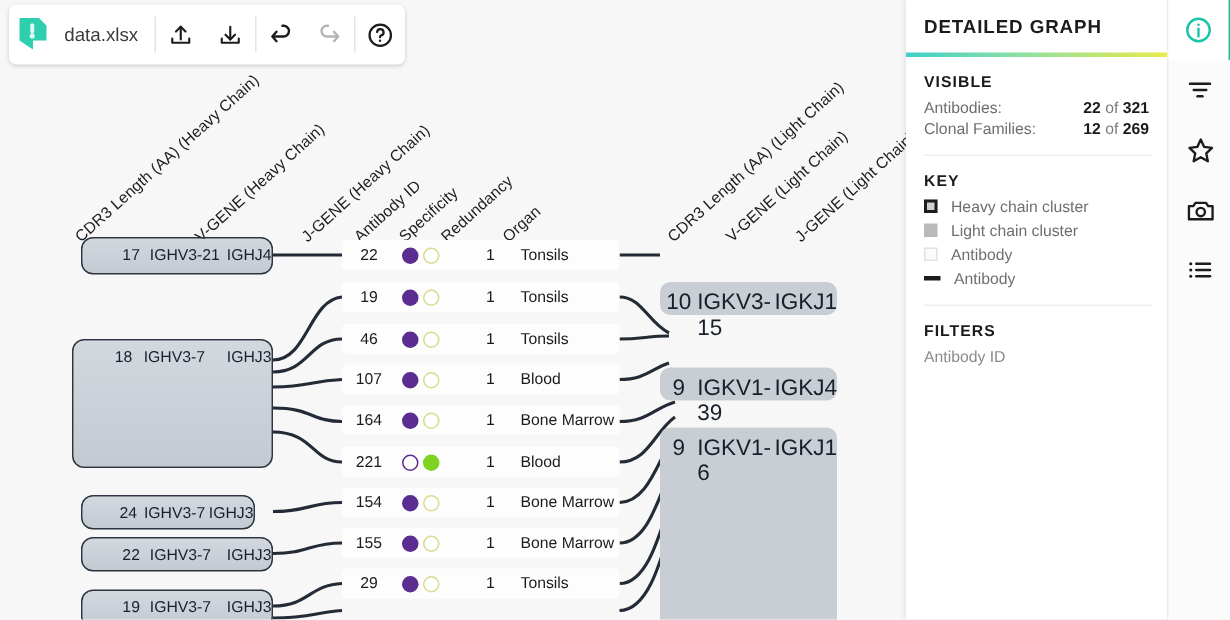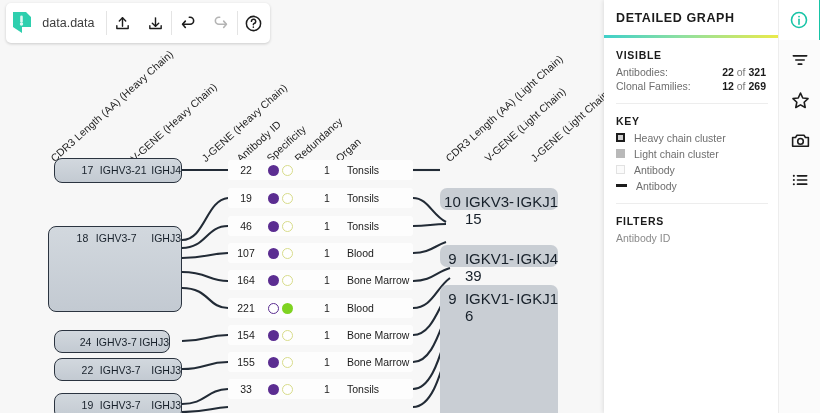--- a/index.html
+++ b/index.html
@@ -238,39 +238,39 @@
   <div class="abrow" style="top:352px;">
     <span class="aid">155</span>
     <span class="spec">
       <span class="dot" style="background:#5b2d91;"></span>
       <span class="dot" style="background:#fff;border:1.5px solid #d8dc8a;"></span>
     </span>
     <span class="red">1</span>
     <span class="org">Bone Marrow</span>
   </div>
   <div class="abrow" style="top:379px;">
-    <span class="aid">33</span>
+    <span class="aid">29</span>
     <span class="spec">
       <span class="dot" style="background:#5b2d91;"></span>
       <span class="dot" style="background:#fff;border:1.5px solid #d8dc8a;"></span>
     </span>
     <span class="red">1</span>
     <span class="org">Tonsils</span>
   </div>
 </div>
 
 <div id="toolbar">
   <div class="logo">
     <svg width="22" height="24" viewBox="0 0 22 24">
       <path d="M2 1 H15 L20 6 V16 H11 V22 L2 16 Z" fill="#2ecfae"></path>
       <rect x="9.2" y="4.5" width="2.6" height="7" rx="1.3" fill="#ffffff" opacity=".85"></rect>
       <circle cx="10.5" cy="13" r="1.7" fill="#ffffff" opacity=".85"></circle>
     </svg>
   </div>
-  <div class="fname">data.data</div>
+  <div class="fname">data.xlsx</div>
   <div class="tb-btn">
     <svg width="17" height="17" viewBox="0 0 24 24" fill="none" stroke="#1c1c1c" stroke-width="2" stroke-linecap="round" stroke-linejoin="round">
       <path d="M12 16V4"></path>
         <path d="M7.5 8.5L12 4l4.5 4.5"></path>
         <path d="M4 15v4h16v-4"></path>
     </svg>
   </div>
   <div class="tb-btn">
     <svg width="17" height="17" viewBox="0 0 24 24" fill="none" stroke="#1c1c1c" stroke-width="2" stroke-linecap="round" stroke-linejoin="round">
       <path d="M12 4v12"></path>

